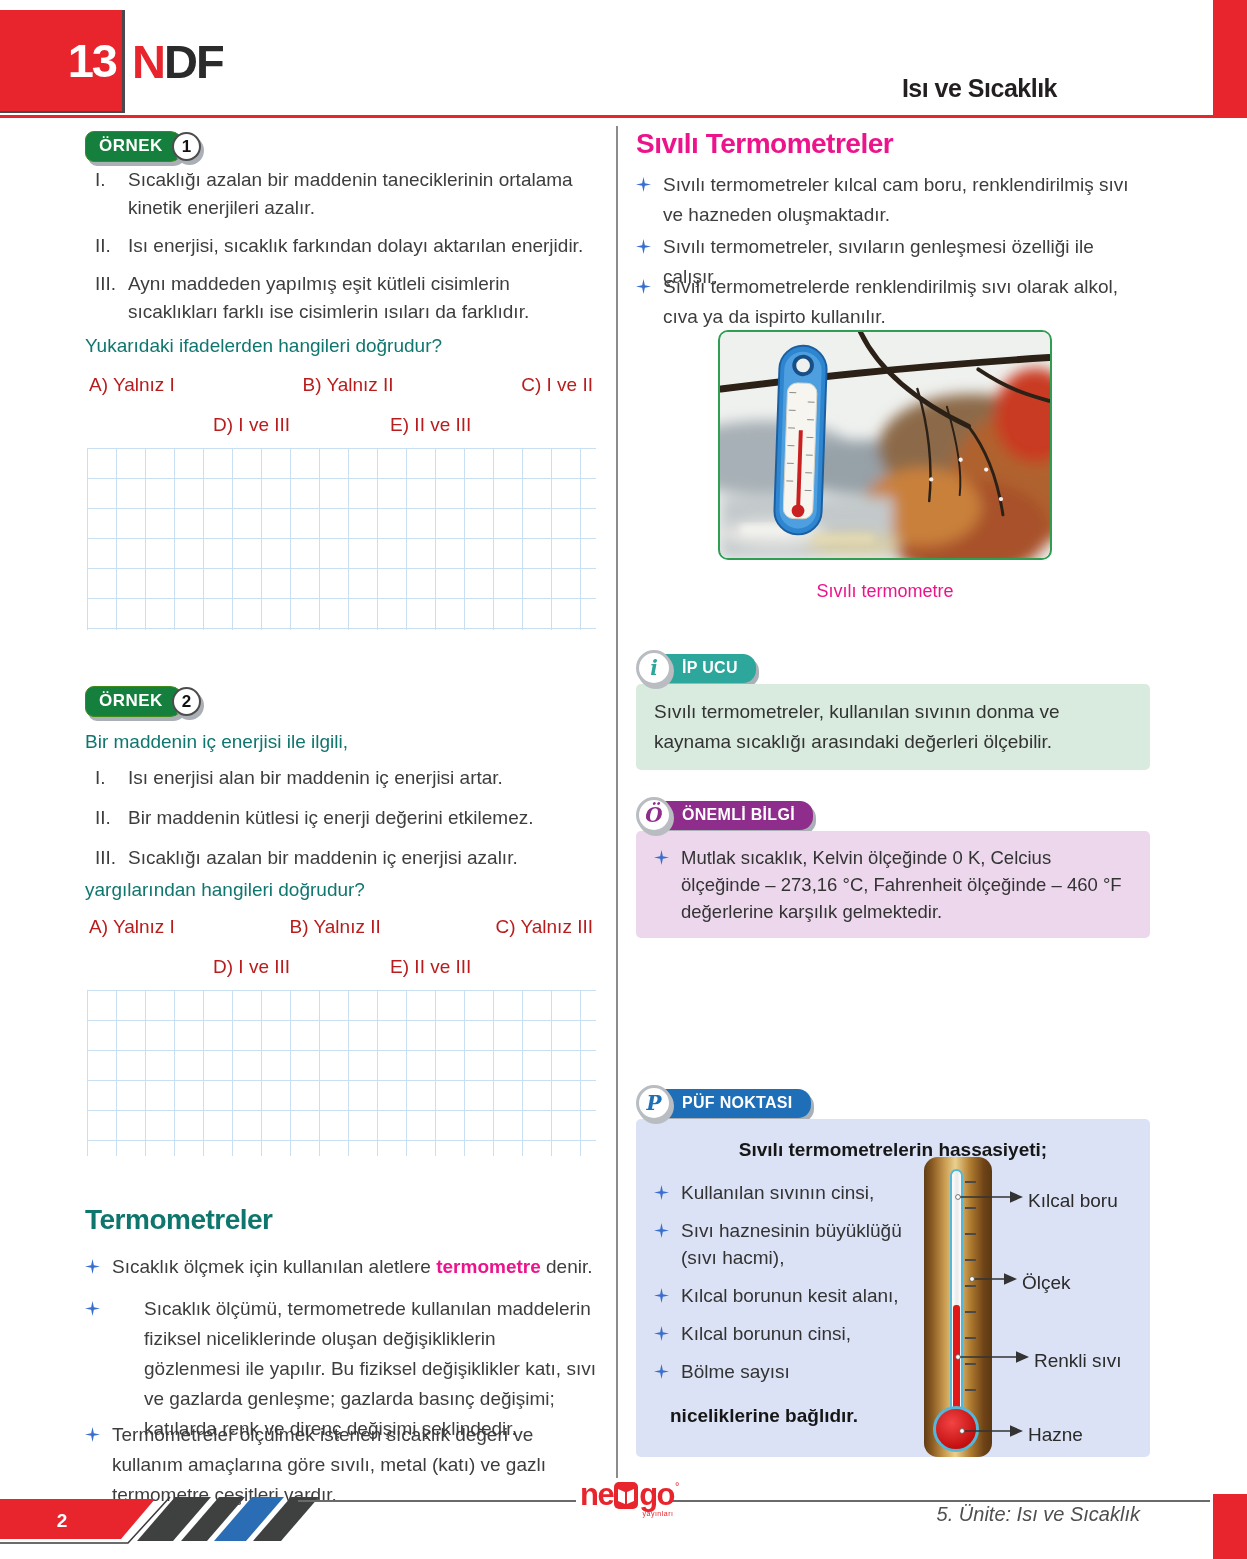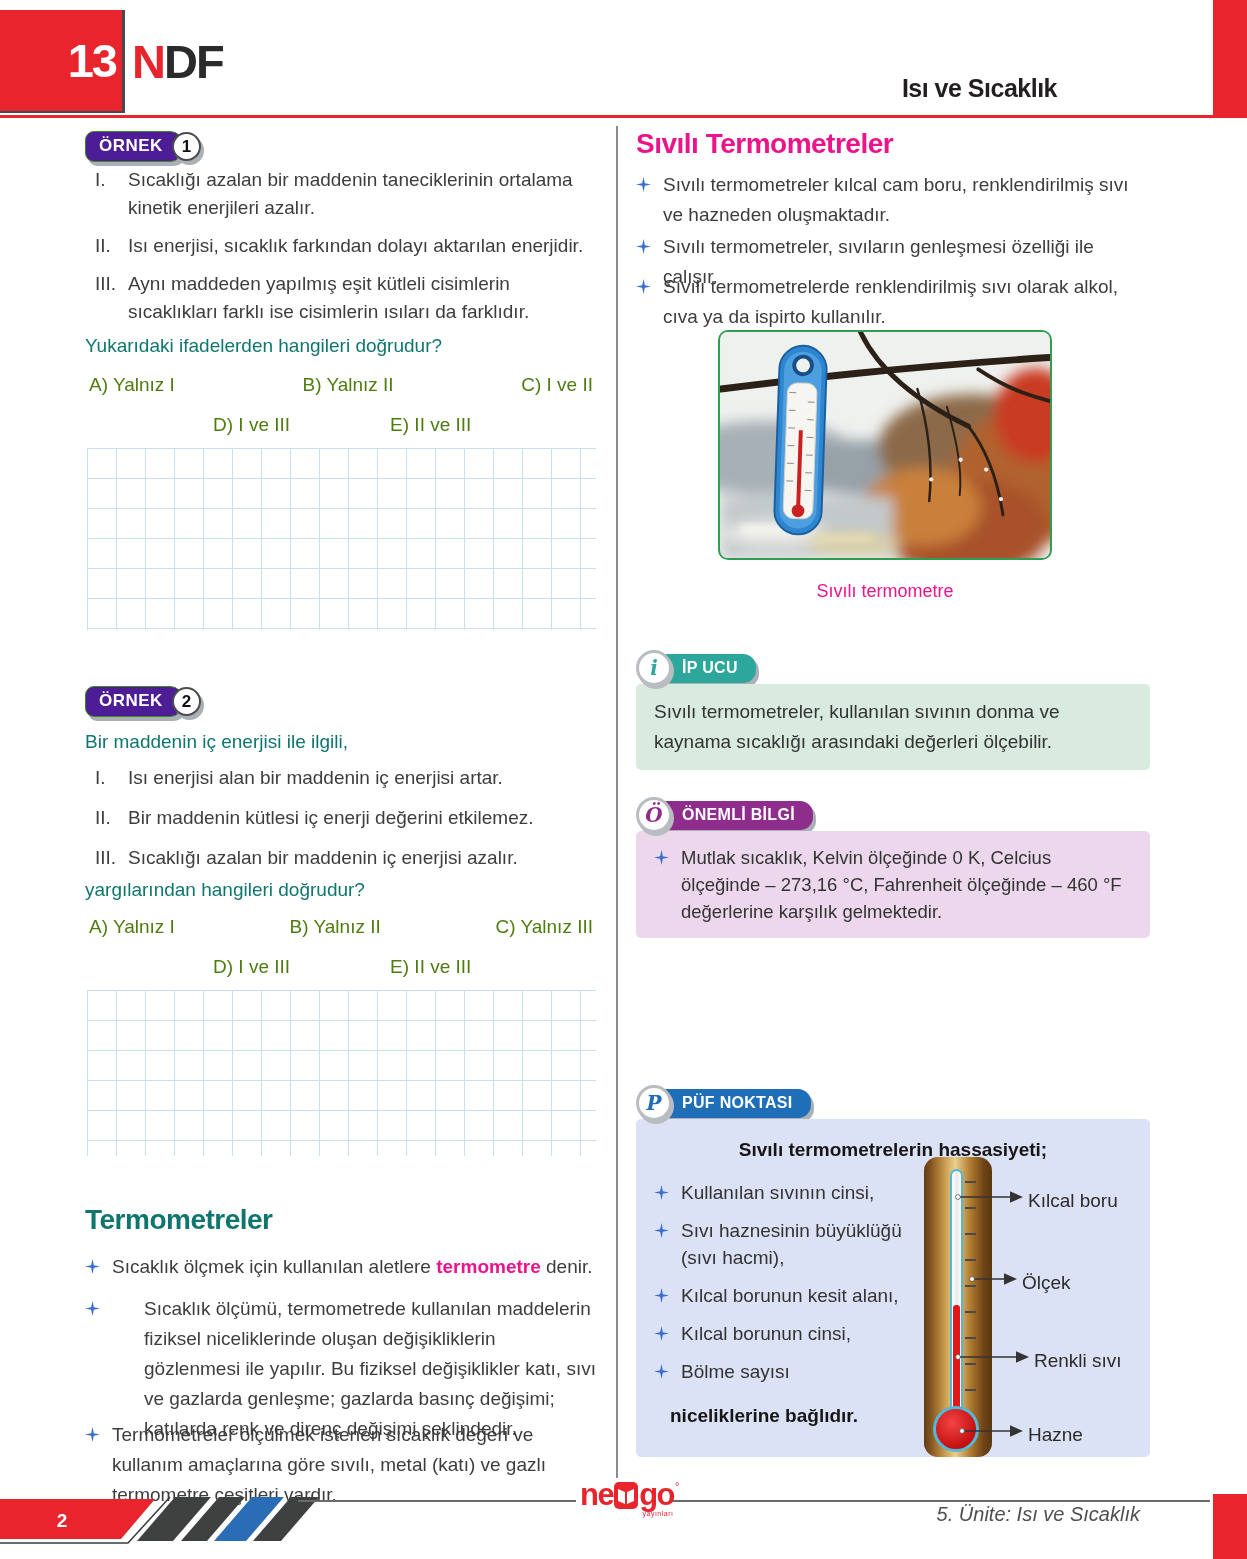--- a/index.html
+++ b/index.html
@@ -33,21 +33,21 @@
   .bold-txt { font-size:19px; line-height:28px; font-weight:normal; color:#0f766e; }
   .sec-head { font-size:28px; font-weight:bold; letter-spacing:-0.5px; }
   .sec-head.blue { color:#0f766e; }
   .sec-head.pink { color:#ec138b; }
   .hl-pink { color:#ec138b; font-weight:bold; }
 
   .ritem { display:flex; font-size:19px; line-height:28px; margin-bottom:10px; }
   .rnum  { width:43px; padding-left:10px; flex:none; }
   .rtext { flex:1; }
 
-  .opts { display:flex; font-size:19px; color:#4d7c0f; }
+  .opts { display:flex; font-size:19px; color:#b91c1c; }
   .opts-between { justify-content:space-between; padding:0 4px; }
   .opts-inner { padding-left:128px; gap:100px; }
 
   .grid-box {
     left:2px; width:509px; background:#fff;
     background-image:
       linear-gradient(to right, #c9dff2 1px, transparent 1px),
       linear-gradient(to bottom, #c9dff2 1px, transparent 1px);
     background-size:29px 30px;
   }
@@ -56,21 +56,21 @@
   .bullet { display:flex; gap:12px; font-size:19px; line-height:30px; }
   .star {
     flex:none; width:15px; height:15px; margin-top:7px; background:#3b6fce;
     clip-path:polygon(50% 0%, 59% 41%, 100% 50%, 59% 59%, 50% 100%, 41% 59%, 0% 50%, 41% 41%);
   }
   .bullet .btext { flex:1; }
 
   
   .ornek-badge { display:flex; align-items:center; width:auto; }
   .ornek-pill {
-    background:#4c1d95; color:#fff; font-weight:bold; font-size:17px; letter-spacing:0.5px;
+    background:#15803d; color:#fff; font-weight:bold; font-size:17px; letter-spacing:0.5px;
     padding:4px 20px 5px 13px; border-radius:9px 14px 14px 9px;
     box-shadow:3px 4px 0 #aab0b5; border:1px solid #3e8a1b;
   }
   .ornek-num {
     width:29px; height:29px; margin-left:-12px; background:#fff; color:#111;
     border:2px solid #4c4c4c; border-radius:50%; z-index:1;
     display:flex; align-items:center; justify-content:center;
     font-weight:bold; font-size:17px; box-shadow:3px 4px 0 #aab0b5;
   }
 

